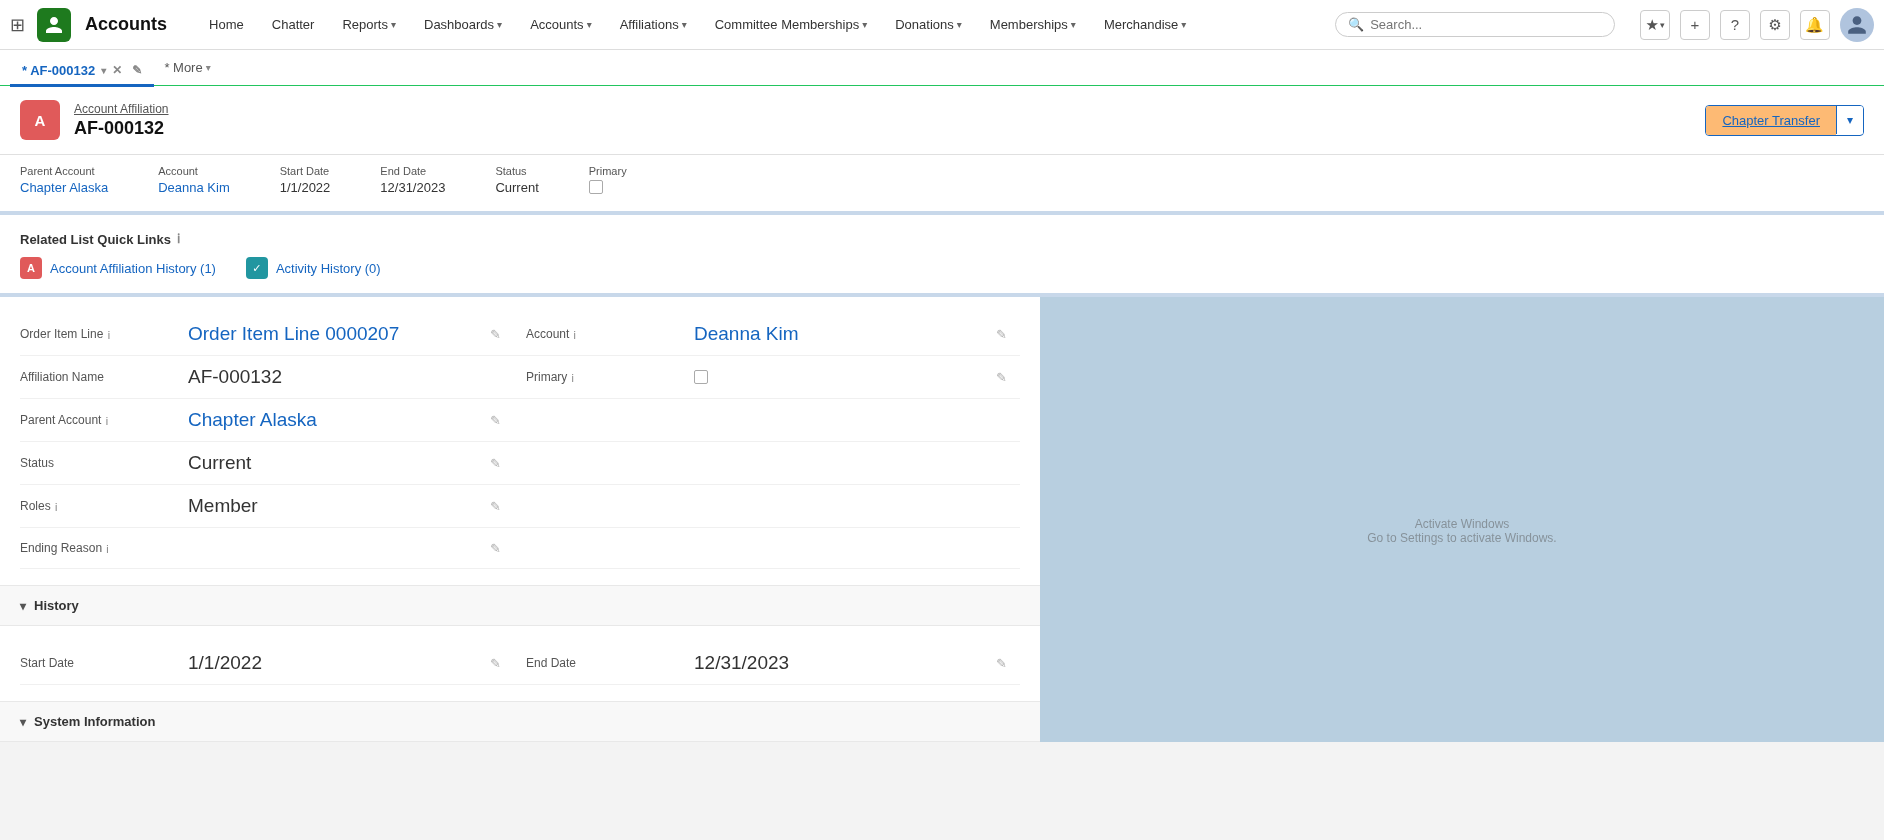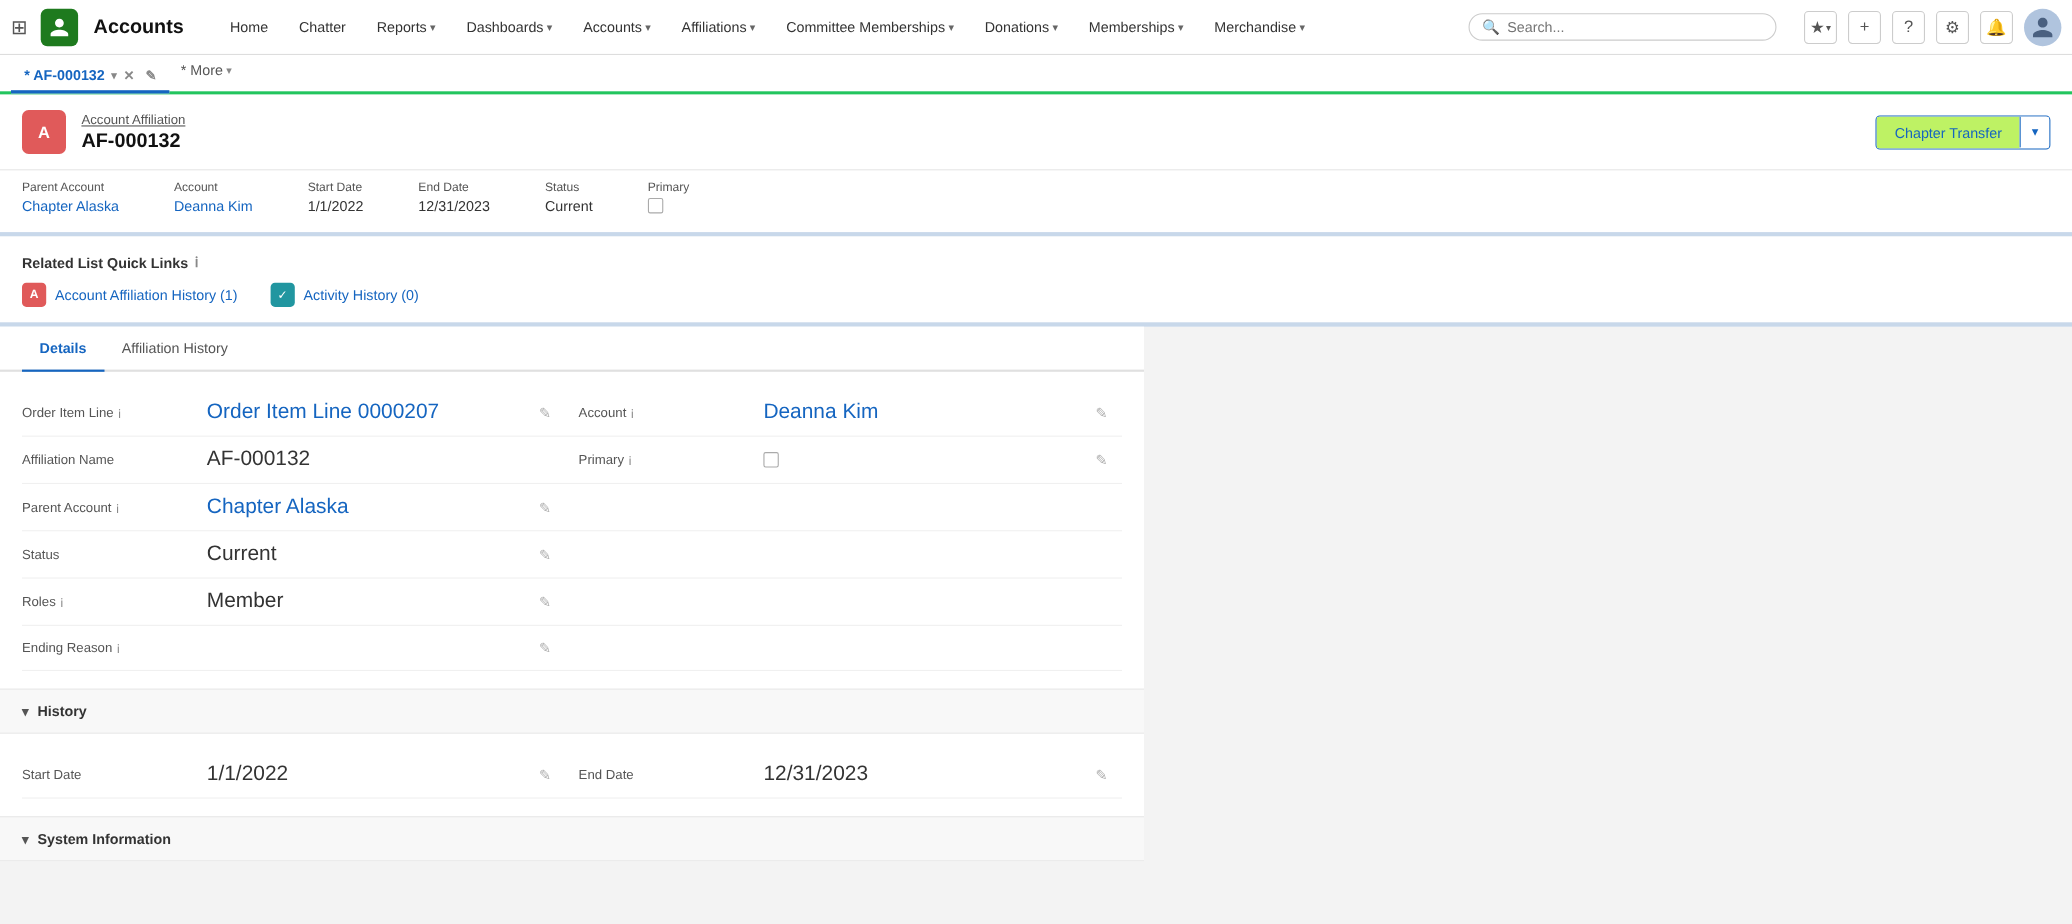--- a/index.html
+++ b/index.html
@@ -38,22 +38,22 @@
       background: #fff;
     }
     .avatar {
       width: 34px; height: 34px; border-radius: 50%; background: #b0c4de;
       display: flex; align-items: center; justify-content: center; cursor: pointer;
       font-size: 16px; overflow: hidden;
     }
 
     
     .tab-bar {
-      display: flex; align-items: flex-start; background: #fff;
-      border-bottom: 3px solid #22c55e; padding: 0 10px 0 10px; min-height: 36px;
+      display: flex; align-items: center; background: #fff;
+      border-bottom: 1px solid #22c55e; padding: 0 10px 0 10px; min-height: 36px;
     }
     .tab-item {
       display: flex; align-items: center; padding: 6px 12px; cursor: pointer;
       color: #555; font-size: 13px; white-space: nowrap; gap: 6px;
       border-top: 2px solid transparent; margin-top: 3px;
     }
     .tab-item.active {
       color: #1565c0; border-bottom: 3px solid #1565c0; margin-bottom: -3px;
       background: #fff; font-weight: 600;
     }
@@ -73,22 +73,23 @@
       display: flex; align-items: center; justify-content: center; color: white; font-size: 18px;
     }
     .record-title-block {}
     .record-object-type { font-size: 12px; color: #555; margin-bottom: 2px; text-decoration: underline; }
     .record-name { font-size: 18px; font-weight: bold; color: #111; }
     .chapter-transfer-btn {
       display: flex; align-items: center; border: 1px solid #1565c0; border-radius: 4px;
       overflow: hidden;
     }
     .chapter-transfer-main {
-      padding: 7px 16px; color: #1565c0; font-size: 13px; cursor: pointer; background: #bef264;
+      padding: 7px 16px; color: #1565c0; font-size: 13px; cursor: pointer; background: #fdba74;
       font-weight: 500;
+      text-decoration: underline;
     }
     .chapter-transfer-dropdown {
       padding: 7px 10px; border-left: 1px solid #1565c0; color: #1565c0;
       cursor: pointer; background: #fff; font-size: 12px;
     }
 
     
     .record-fields {
       background: #fff; padding: 10px 20px 16px 20px; display: flex; gap: 50px;
       border-bottom: 4px solid #c8d8ea;
@@ -319,28 +320,20 @@
         <span style="font-size:11px;">✓</span>
       </div>
       <span class="quick-link-label">Activity History (0)</span>
     </div>
   </div>
 </div>
 
 <div class="main-content">
   <div class="detail-panel">
 
-    <div class="detail-tabs">
-      <div class="detail-tab active">
-        <span>Details</span>
-      </div>
-      <div class="detail-tab">
-        <span>Affiliation History</span>
-      </div>
-    </div>
 
     <div class="form-section">
 
       <div class="form-row">
         <div class="form-field">
           <span class="form-field-label">
             <span>Order Item Line</span>
             <span class="info-icon">ℹ</span>
           </span>
           <span class="form-field-value link">Order Item Line 0000207</span>
@@ -441,13 +434,18 @@
         </div>
       </div>
     </div>
 
     <div class="section-header">
       <span class="section-chevron">▾</span>
       <span>System Information</span>
     </div>
   </div>
 
+  <div class="right-panel">
+    <div style="padding: 20px; color: #555; font-size: 12px; opacity: 0.5; text-align: center; margin-top: 200px;">
+      Activate Windows<br>Go to Settings to activate Windows.
+    </div>
+  </div>
 </div>
 
 </body></html>

